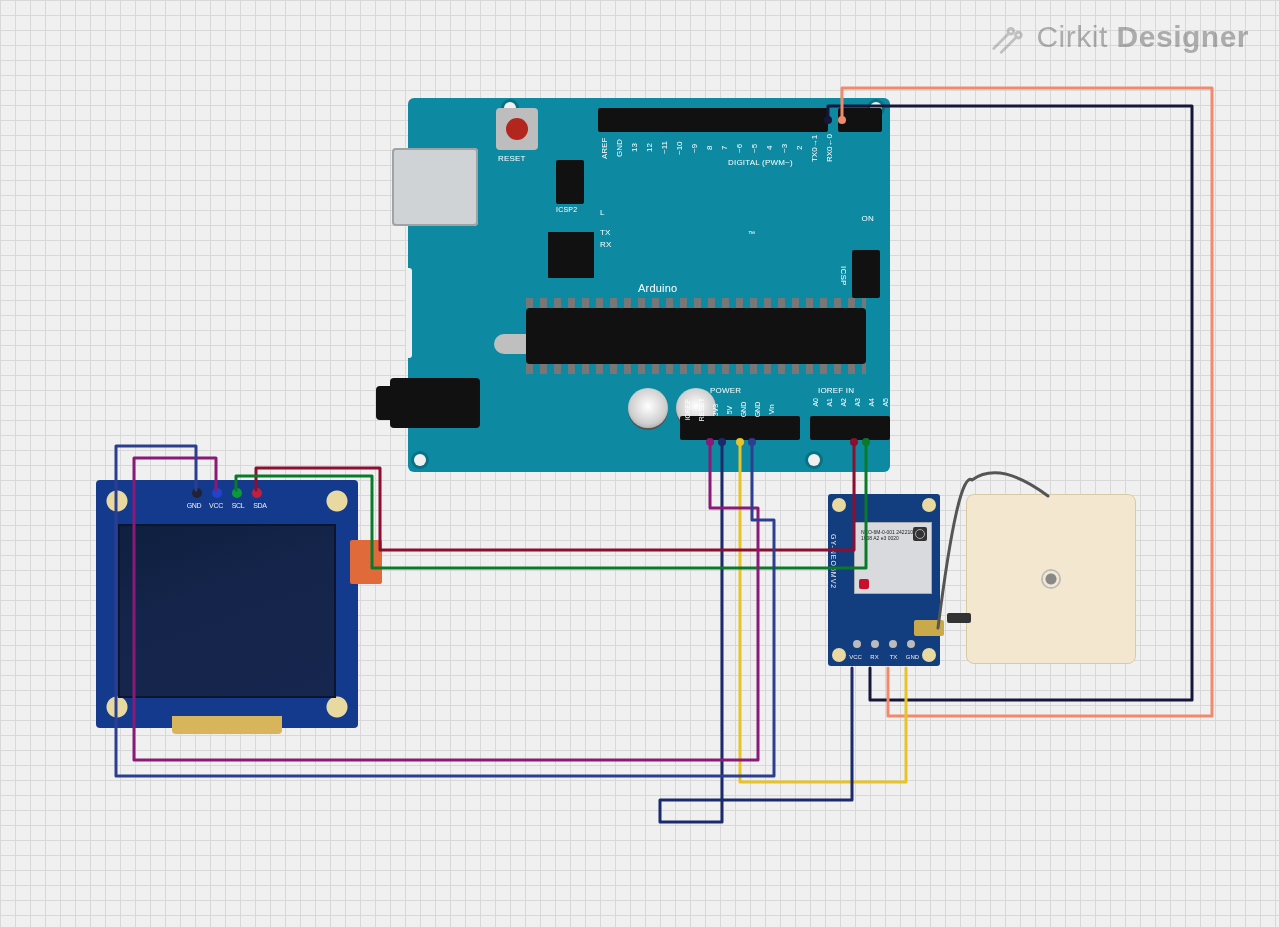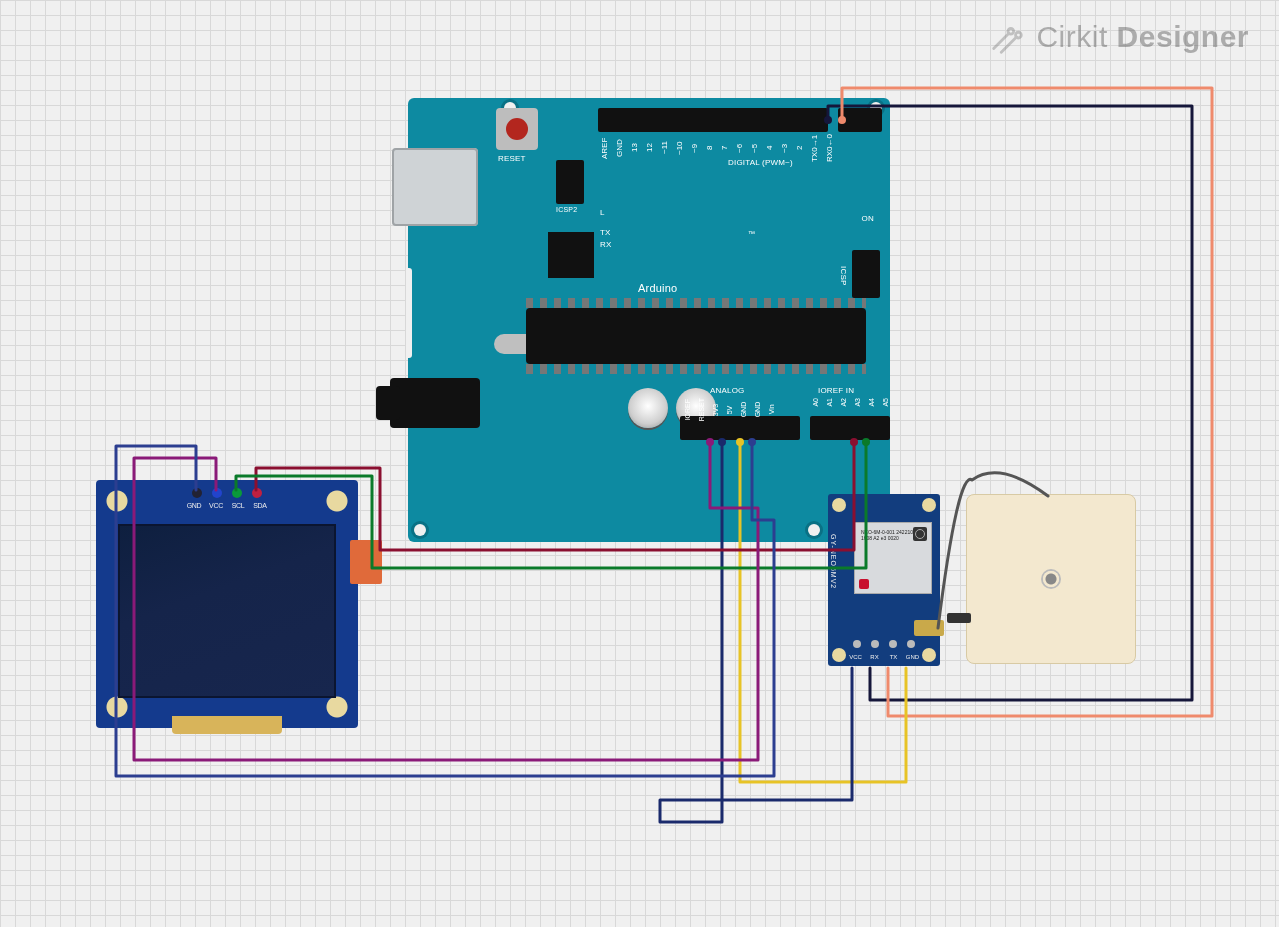--- a/index.html
+++ b/index.html
@@ -30,21 +30,21 @@
   .watermark .bold { font-weight: 700; }
 
   .canvas { position: absolute; inset: 0; }
 
   
   svg.wires { position:absolute; inset:0; width:1279px; height:927px; pointer-events:none; }
   .wire { fill:none; stroke-width:3; stroke-linecap:round; stroke-linejoin:round; }
 
   
   .arduino {
-    position:absolute; left:408px; top:98px; width:482px; height:444px;
+    position:absolute; left:408px; top:98px; width:482px; height:374px;
     background:#0d8aa1; border-radius:6px;
   }
   .arduino .notch { position:absolute; left:-2px; top:170px; width:6px; height:90px; background:#f0f0f0; border-radius:0 3px 3px 0;}
   .arduino .usb { position:absolute; left:-16px; top:50px; width:86px; height:78px; background:#cfd3d6; border-radius:4px; box-shadow:inset 0 0 0 2px #9fa3a6;}
   .arduino .barrel { position:absolute; left:-18px; top:280px; width:90px; height:50px; background:#111; border-radius:4px;}
   .arduino .barrel::after{content:"";position:absolute;left:-14px;top:8px;width:24px;height:34px;background:#111;border-radius:4px;}
   .arduino .reset { position:absolute; left:88px; top:10px; width:42px; height:42px; background:#bdbdbd; border-radius:4px;}
   .arduino .reset::after{content:"";position:absolute;left:10px;top:10px;width:22px;height:22px;background:#b3261e;border-radius:50%;}
   .arduino .chip28 { position:absolute; right:24px; top:210px; width:340px; height:56px; background:#111; border-radius:4px;}
   .arduino .chip28::before,.arduino .chip28::after{content:"";position:absolute;left:0;right:0;height:10px;background:repeating-linear-gradient(90deg,#777 0 7px,transparent 7px 14px);}
@@ -179,21 +179,21 @@
         <span>~5</span>
         <span>4</span>
         <span>~3</span>
         <span>2</span>
         <span>TX0→1</span>
         <span>RX0←0</span>
       </div>
 
     <div class="hdr pbot"></div>
     <div class="hdr abot"></div>
-    <div class="label" style="left:302px;top:288px;font-size:8px">ANALOG</div>
+    <div class="label" style="left:302px;top:288px;font-size:8px">POWER</div>
     <div class="label" style="left:410px;top:288px;font-size:8px">IOREF IN</div>
     <div class="pinlabels-bot" id="pbotpins">
         <span>IOREF</span>
         <span>RESET</span>
         <span>3V3</span>
         <span>5V</span>
         <span>GND</span>
         <span>GND</span>
         <span>Vin</span>
       </div>

